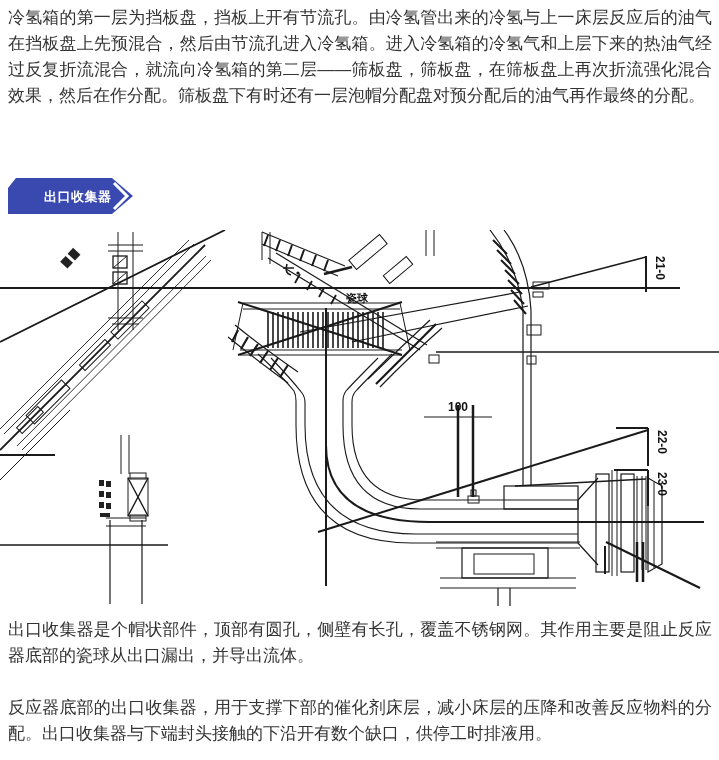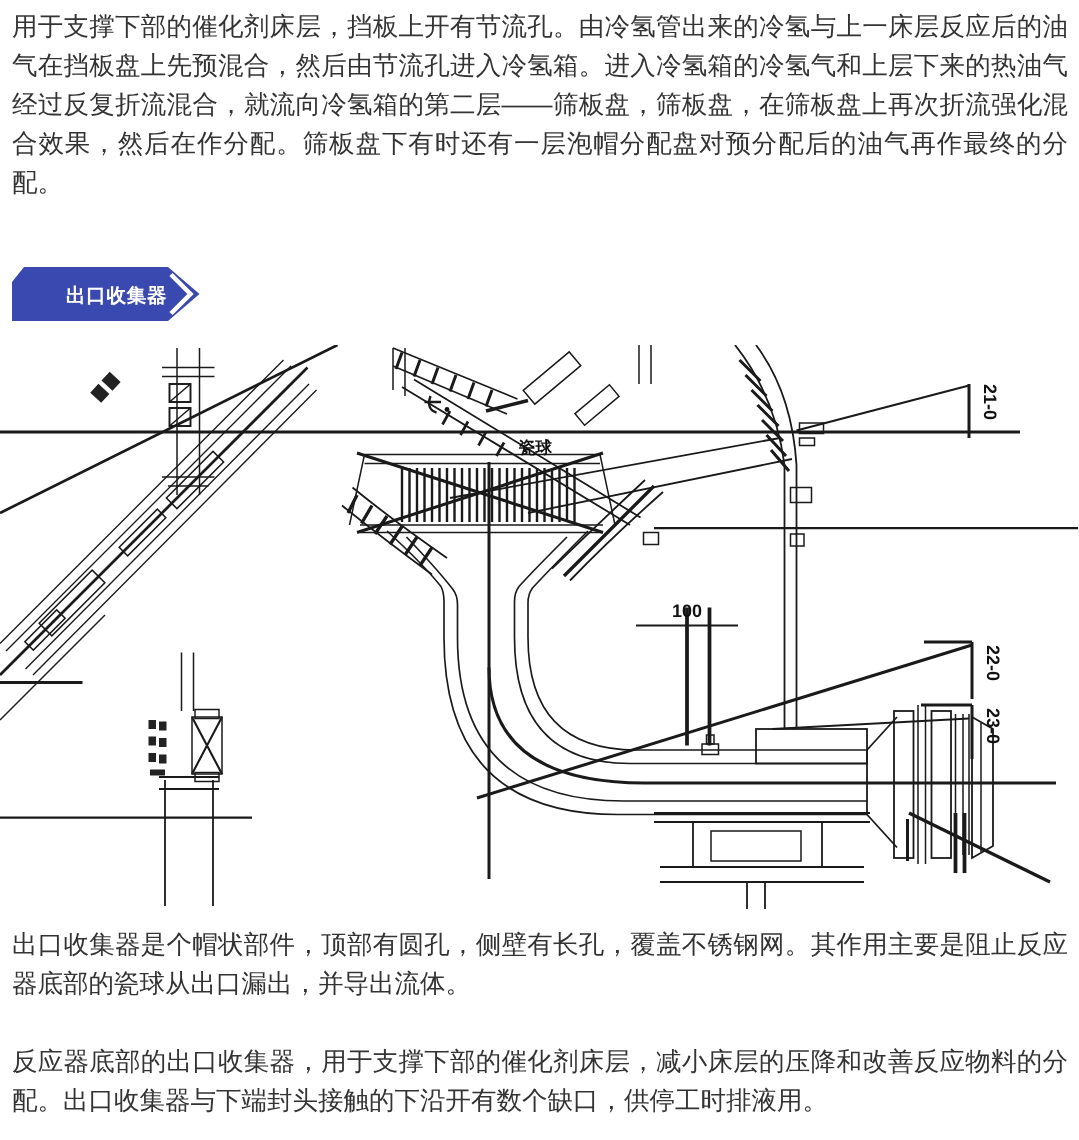--- a/index.html
+++ b/index.html
@@ -19,21 +19,21 @@
   .figure{position:absolute;left:0;top:230px;width:719px;height:382px;}
   svg text{font-family:"Liberation Sans","DejaVu Sans",sans-serif;}
   .dimtxt{font-size:12px;font-weight:bold;fill:#111;}
   .anntxt{font-size:11px;font-weight:bold;fill:#111;}
 </style>
 </head>
 <body>
 
 <div class="page">
 
-  <div class="para intro">用于支撑下部的催化剂床层，挡板上开有节流孔。由冷氢管出来的冷氢与上一床层反应后的油气在挡板盘上先预混合，然后由节流孔进入冷氢箱。进入冷氢箱的冷氢气和上层下来的热油气经过反复折流混合，就流向冷氢箱的第二层——筛板盘，筛板盘，在筛板盘上再次折流强化混合效果，然后在作分配。筛板盘下有时还有一层泡帽分配盘对预分配后的油气再作最终的分配。</div>
+  <div class="para intro">冷氢箱的第一层为挡板盘，挡板上开有节流孔。由冷氢管出来的冷氢与上一床层反应后的油气在挡板盘上先预混合，然后由节流孔进入冷氢箱。进入冷氢箱的冷氢气和上层下来的热油气经过反复折流混合，就流向冷氢箱的第二层——筛板盘，筛板盘，在筛板盘上再次折流强化混合效果，然后在作分配。筛板盘下有时还有一层泡帽分配盘对预分配后的油气再作最终的分配。</div>
 
   <svg class="banner" viewBox="0 0 160 42">
     <polygon points="16,2 112,2 133,20 112,38 8,38 8,12" fill="#3a49b0"></polygon>
     <polyline points="114,7 127,20 114,33" fill="none" stroke="#ffffff" stroke-width="3"></polyline>
     <text x="44" y="25" fill="#ffffff" font-size="13" font-weight="bold" letter-spacing="0.5">出口收集器</text>
   </svg>
 
   <svg class="figure" viewBox="0 0 719 382">
     <g stroke="#1a1a1a" fill="none" stroke-width="1" stroke-linecap="butt">
 

